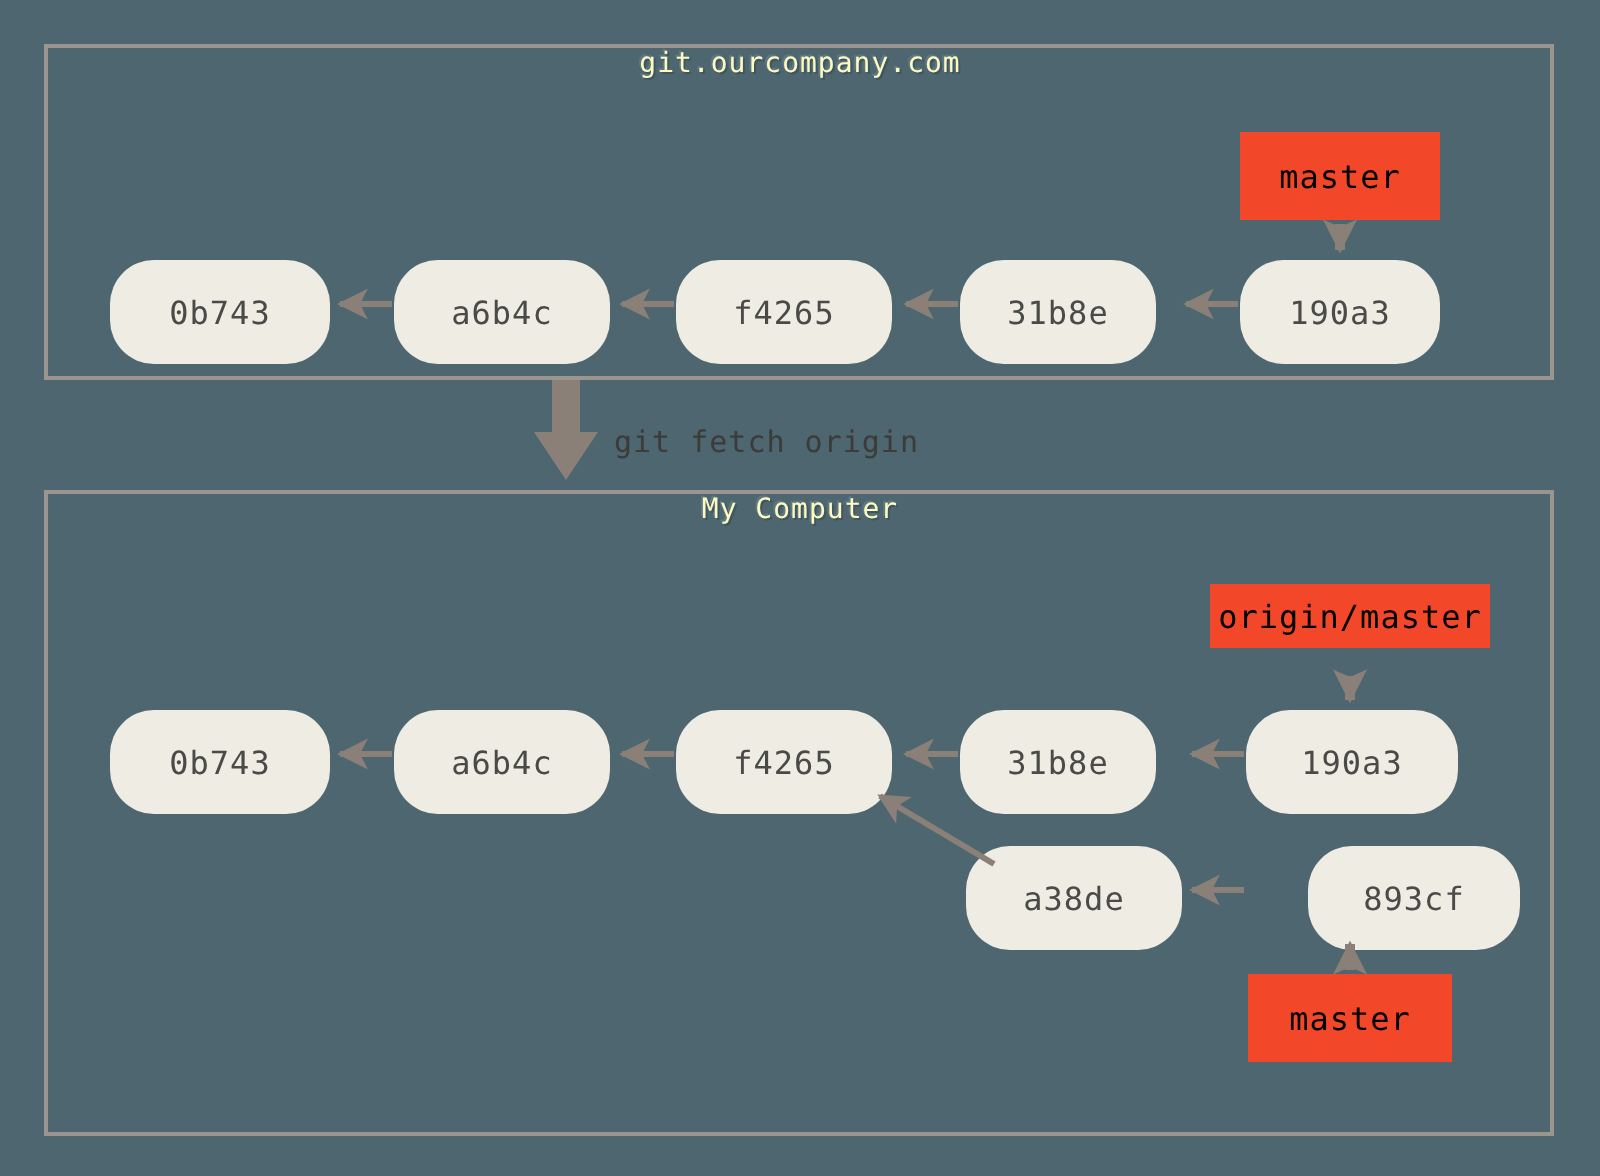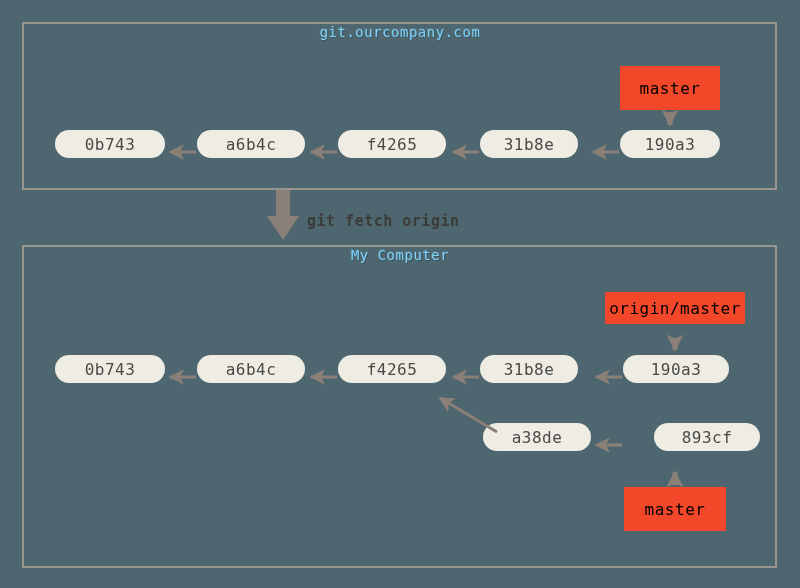--- a/index.html
+++ b/index.html
@@ -26,32 +26,32 @@
   }
   #panel-server { left: 22px; top: 22px;  width: 755px; height: 168px; }
   #panel-local  { left: 22px; top: 245px; width: 755px; height: 323px; }
 
   .panel-title {
     position: absolute;
     width: 100%;
     text-align: center;
     font-size: 14px;
     letter-spacing: 0.5px;
-    color: #7dd3fc;
+    color: #fef9c3;
     text-shadow: 1px 1px 0 #3f565f, -1px -1px 0 #5d7880;
     white-space: nowrap;
     user-select: none;
   }
   #title-server { top: 24px; }
   #title-local  { top: 247px; }
 
   
   .commit {
     position: absolute;
-    height: 28px;
+    height: 52px;
     background: #eeece3;
     border-radius: 22px;
     display: flex;
     align-items: center;
     justify-content: center;
     font-size: 16px;
     color: #4a4a48;
     letter-spacing: 0.5px;
     box-sizing: border-box;
     user-select: none;
@@ -79,21 +79,21 @@
     height: 588px;
     pointer-events: none;
   }
 
   
   #fetch-caption {
     position: absolute;
     left: 307px;
     top: 212px;
     font-size: 15px;
-    font-weight: bold;
+    font-weight: normal;
     color: #3b3b38;
     letter-spacing: 0.5px;
     white-space: nowrap;
     user-select: none;
   }
 </style>
 </head>
 <body>
 
 <div id="canvas">

